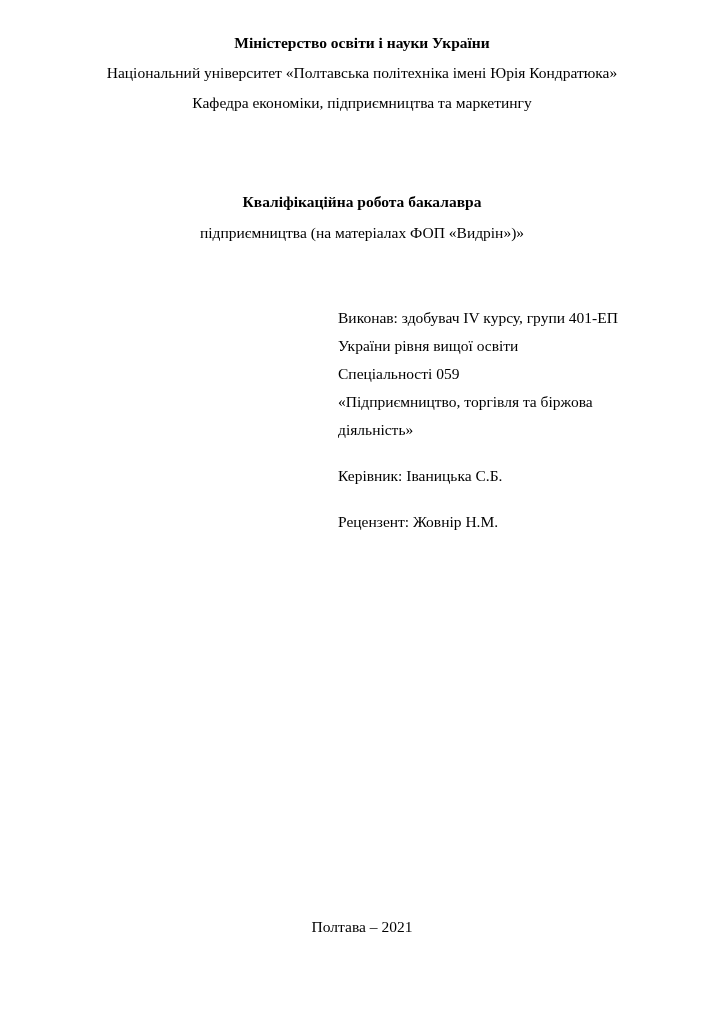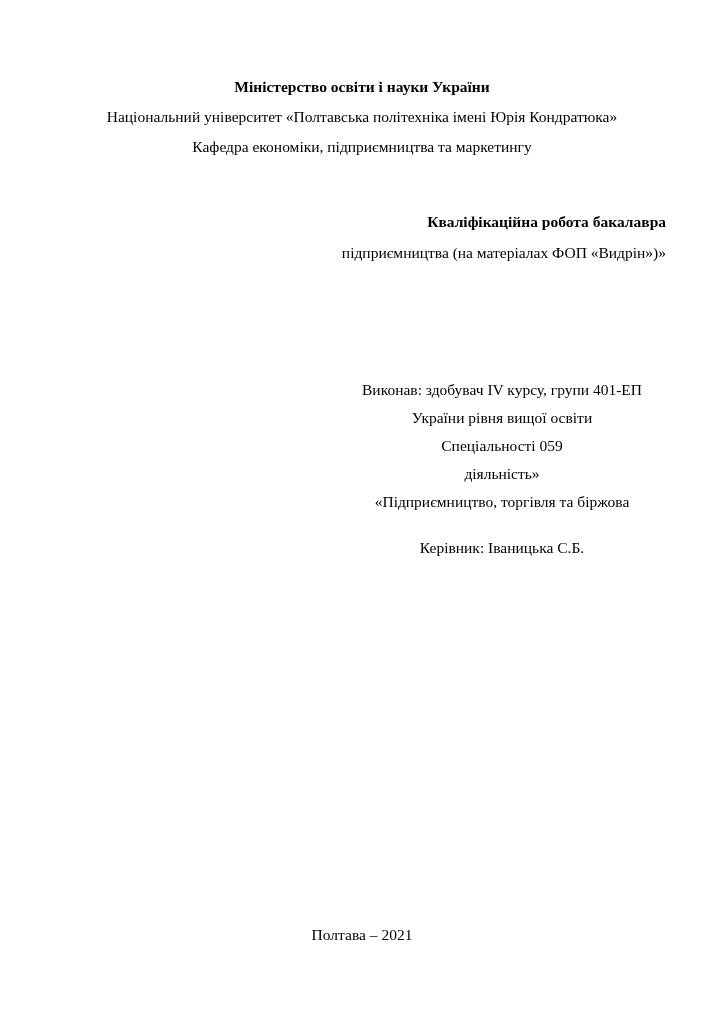--- a/index.html
+++ b/index.html
@@ -12,61 +12,61 @@
     height: 1024px;
     font-family: "Liberation Serif", "DejaVu Serif", serif;
     color: #000000;
     position: relative;
     overflow: hidden;
   }
   .page {
     width: 724px;
     height: 1024px;
     box-sizing: border-box;
-    padding: 68px 58px 40px 58px;
+    padding: 24px 58px 40px 58px;
     position: relative;
   }
   .hdr-block {
     text-align: center;
     margin-top: 4px;
   }
   .line {
     font-size: 15.5px;
     line-height: 30px;
     white-space: nowrap;
   }
   .bold {
     font-weight: bold;
   }
   .title-block {
-    text-align: right;
-    margin-top: 44px;
+    text-align: center;
+    margin-top: 68px;
   }
   .title-block .line {
     font-size: 15.5px;
     line-height: 31px;
   }
   .author-block {
-    margin-top: 108px;
+    margin-top: 56px;
     margin-left: 280px;
-    text-align: center;
+    text-align: left;
   }
   .author-block .line {
     font-size: 15.5px;
     line-height: 28px;
     white-space: nowrap;
   }
   .gap-small {
     height: 18px;
   }
   .footer-block {
     position: absolute;
     left: 0;
     right: 0;
-    bottom: 78px;
+    bottom: 86px;
     text-align: center;
   }
   .footer-block .line {
     font-size: 15.5px;
     line-height: 22px;
   }
 </style>
 </head>
 <body>
 
@@ -80,24 +80,25 @@
 
   <div class="title-block">
     <div class="line bold">Кваліфікаційна робота бакалавра</div>
     <div class="line">підприємництва (на матеріалах ФОП «Видрін»)»</div>
   </div>
 
   <div class="author-block">
     <div class="line">Виконав: здобувач IV курсу, групи 401-ЕП</div>
     <div class="line">України рівня вищої освіти</div>
     <div class="line">Спеціальності 059</div>
+    <div class="line">«Підприємництво, торгівля та біржова</div>
     <div class="line">діяльність»</div>
-    <div class="line">«Підприємництво, торгівля та біржова</div>
     <div class="gap-small"></div>
     <div class="line">Керівник: Іваницька С.Б.</div>
     <div class="gap-small"></div>
+    <div class="line">Рецензент: Жовнір Н.М.</div>
   </div>
 
   <div class="footer-block">
     <div class="line">Полтава – 2021</div>
   </div>
 
 </div>
 
 </body></html>

